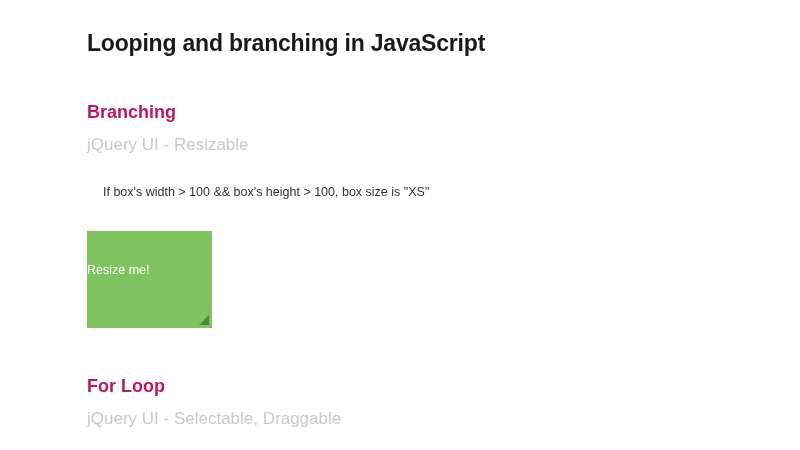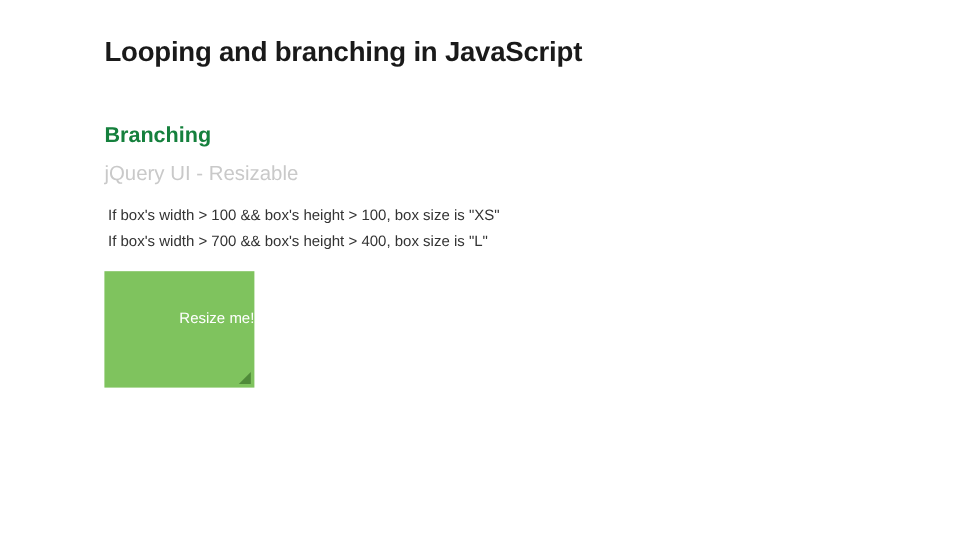--- a/index.html
+++ b/index.html
@@ -44,34 +44,34 @@
 
   .section-forloop {
     padding-top: 47px;
   }
 
   .section-heading {
     margin: 0;
     font-size: 18px;
     font-weight: bold;
     line-height: 1.3;
-    color: #15803d;
+    color: #be185d;
   }
 
   .section-subtitle {
     margin: 0;
     padding-top: 10px;
     font-size: 17px;
     line-height: 1.3;
     color: #c9c9c9;
     font-weight: normal;
   }
 
   .condition-list {
-    margin: 3px;
+    margin: 16px;
     padding: 0;
     list-style: none;
     padding-top: 10px;
   }
 
   .condition-item {
     font-size: 12.5px;
     line-height: 21.5px;
     color: #333333;
     white-space: nowrap;
@@ -82,21 +82,21 @@
   }
 
   .resizable-box {
     position: relative;
     width: 125px;
     height: 97px;
     background: #7fc35e;
     box-sizing: border-box;
     display: flex;
     align-items: center;
-    justify-content: flex-end;
+    justify-content: flex-start;
     padding-bottom: 18px;
   }
 
   .resizable-box-label {
     font-size: 12.5px;
     line-height: 1.2;
     color: #ffffff;
   }
 
   .resize-handle {
@@ -120,30 +120,36 @@
   <h1 class="page-title">Looping and branching in JavaScript</h1>
 
   <section class="section section-branching">
 
     <h2 class="section-heading">Branching</h2>
 
     <p class="section-subtitle">jQuery UI - Resizable</p>
 
     <ul class="condition-list">
       <li class="condition-item">If box's width &gt; 100 &amp;&amp; box's height &gt; 100, box size is "XS"</li>
-      <li class="condition-item">If box's width &gt; 700 &amp;&amp; box's height &gt; 400, box size is "L"</li>
     </ul>
 
     <div class="resize-area">
       <div class="resizable-box">
         <span class="resizable-box-label">Resize me!</span>
         <span class="resize-handle">
           <svg width="12" height="12" viewBox="0 0 12 12" aria-hidden="true">
             <path d="M11 1 L11 11 L1 11 Z" fill="#4f8a39"></path>
           </svg>
         </span>
       </div>
     </div>
 
   </section>
 
+  <section class="section section-forloop">
+
+    <h2 class="section-heading">For Loop</h2>
+
+    <p class="section-subtitle">jQuery UI - Selectable, Draggable</p>
+
+  </section>
 
 </div>
 
 </body></html>

